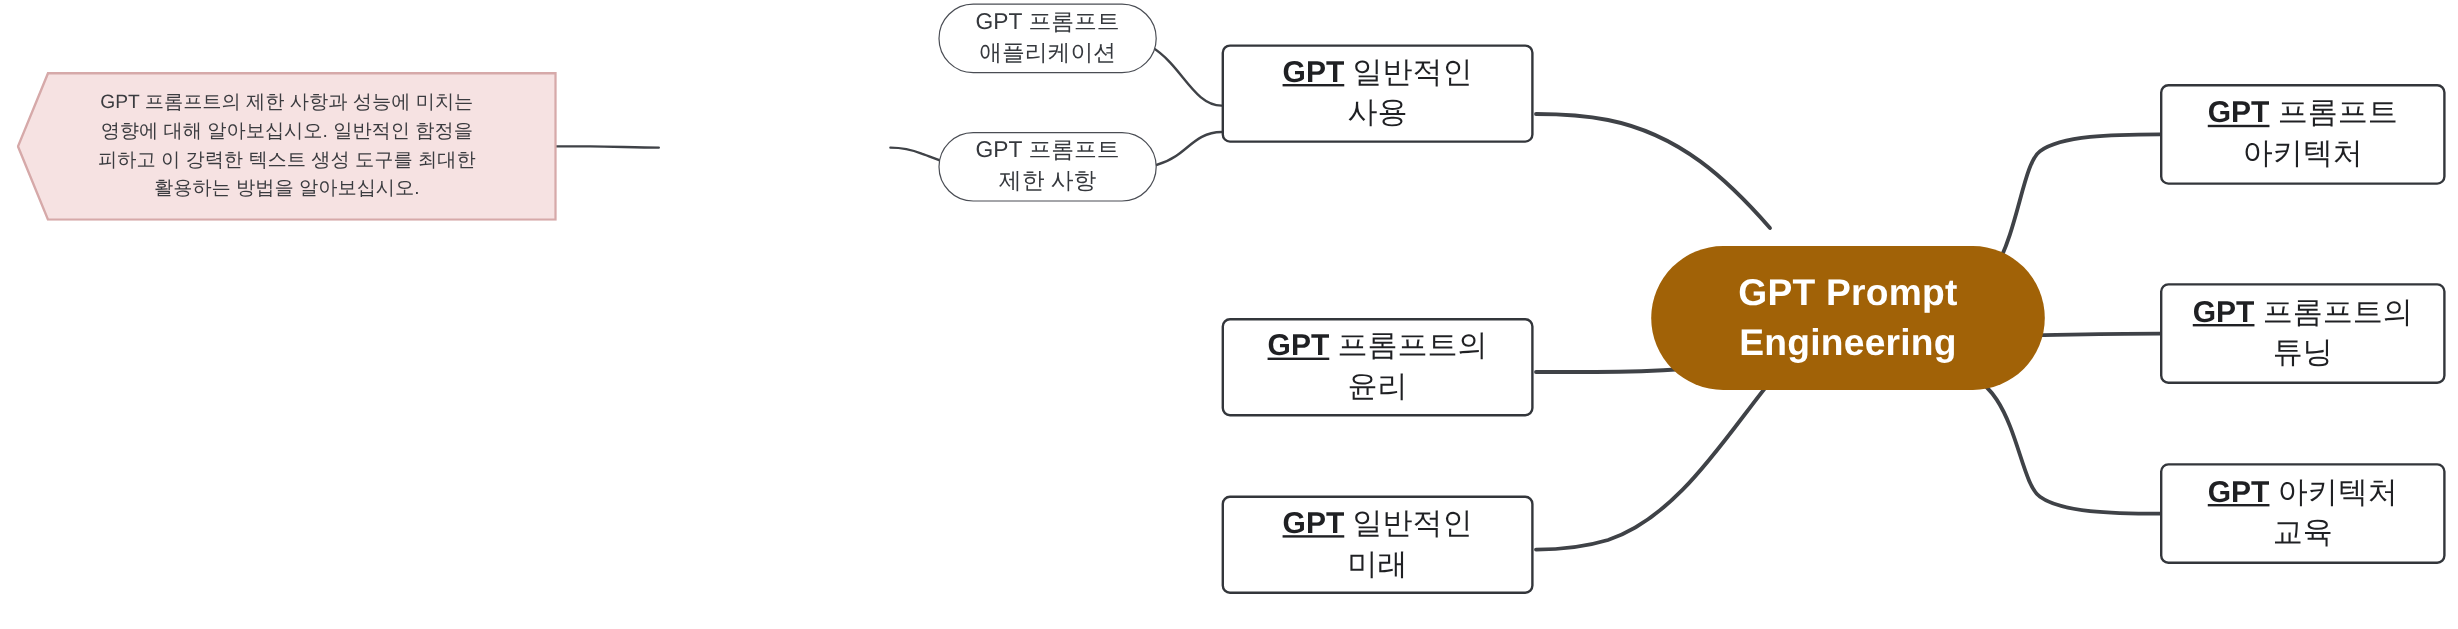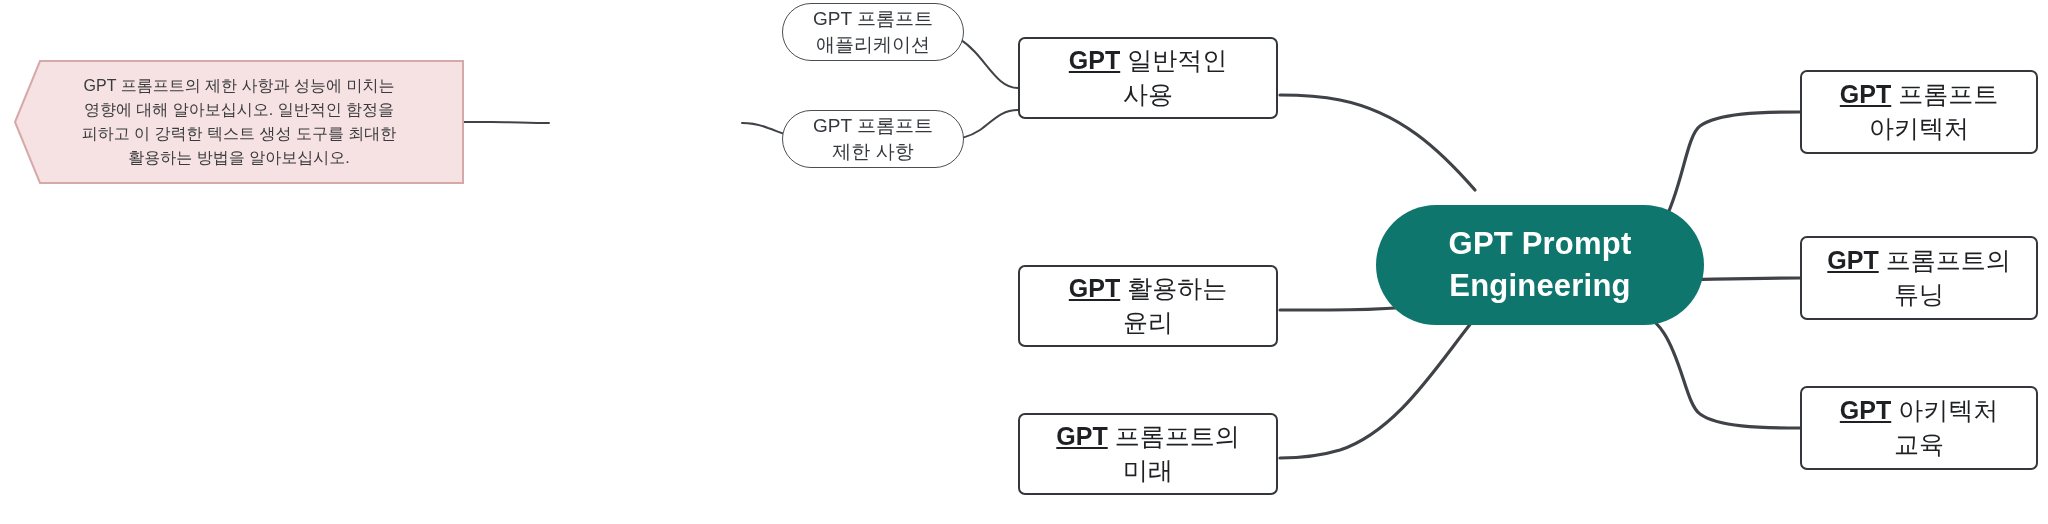--- a/index.html
+++ b/index.html
@@ -31,21 +31,21 @@
     box-sizing: border-box;
     display: flex;
     align-items: center;
     justify-content: center;
     text-align: center;
     line-height: 1.35;
     color: #1f2023;
   }
   
   .node-central {
-    background: #0f766e;
+    background: #a16207;
     border-radius: 90px;
     color: #ffffff;
     font-weight: bold;
     font-size: 31px;
     letter-spacing: .2px;
   }
   
   .node-rect {
     background: #ffffff;
     border: 2.4px solid #33363b;
@@ -158,26 +158,26 @@
 
   <div class="node node-stadium lbl" style="left:782px; top:110px; width:182px; height:58px;">GPT 프롬프트
 제한 사항</div>
 
   <div class="node node-rect" style="left:1018px; top:37px; width:260px; height:82px;">
     <span><span class="lbl-bold">GPT</span> <span class="lbl">일반적인
 사용</span></span>
   </div>
 
   <div class="node node-rect" style="left:1018px; top:265px; width:260px; height:82px;">
-    <span><span class="lbl-bold">GPT</span> <span class="lbl">활용하는
+    <span><span class="lbl-bold">GPT</span> <span class="lbl">프롬프트의
 윤리</span></span>
   </div>
 
   <div class="node node-rect" style="left:1018px; top:413px; width:260px; height:82px;">
-    <span><span class="lbl-bold">GPT</span> <span class="lbl">프롬프트의
+    <span><span class="lbl-bold">GPT</span> <span class="lbl">일반적인
 미래</span></span>
   </div>
 
   <div class="node node-central lbl" style="left:1376px; top:205px; width:328px; height:120px;">GPT Prompt
 Engineering</div>
 
   <div class="node node-rect" style="left:1800px; top:70px; width:238px; height:84px;">
     <span><span class="lbl-bold">GPT</span> <span class="lbl">프롬프트
 아키텍처</span></span>
   </div>

